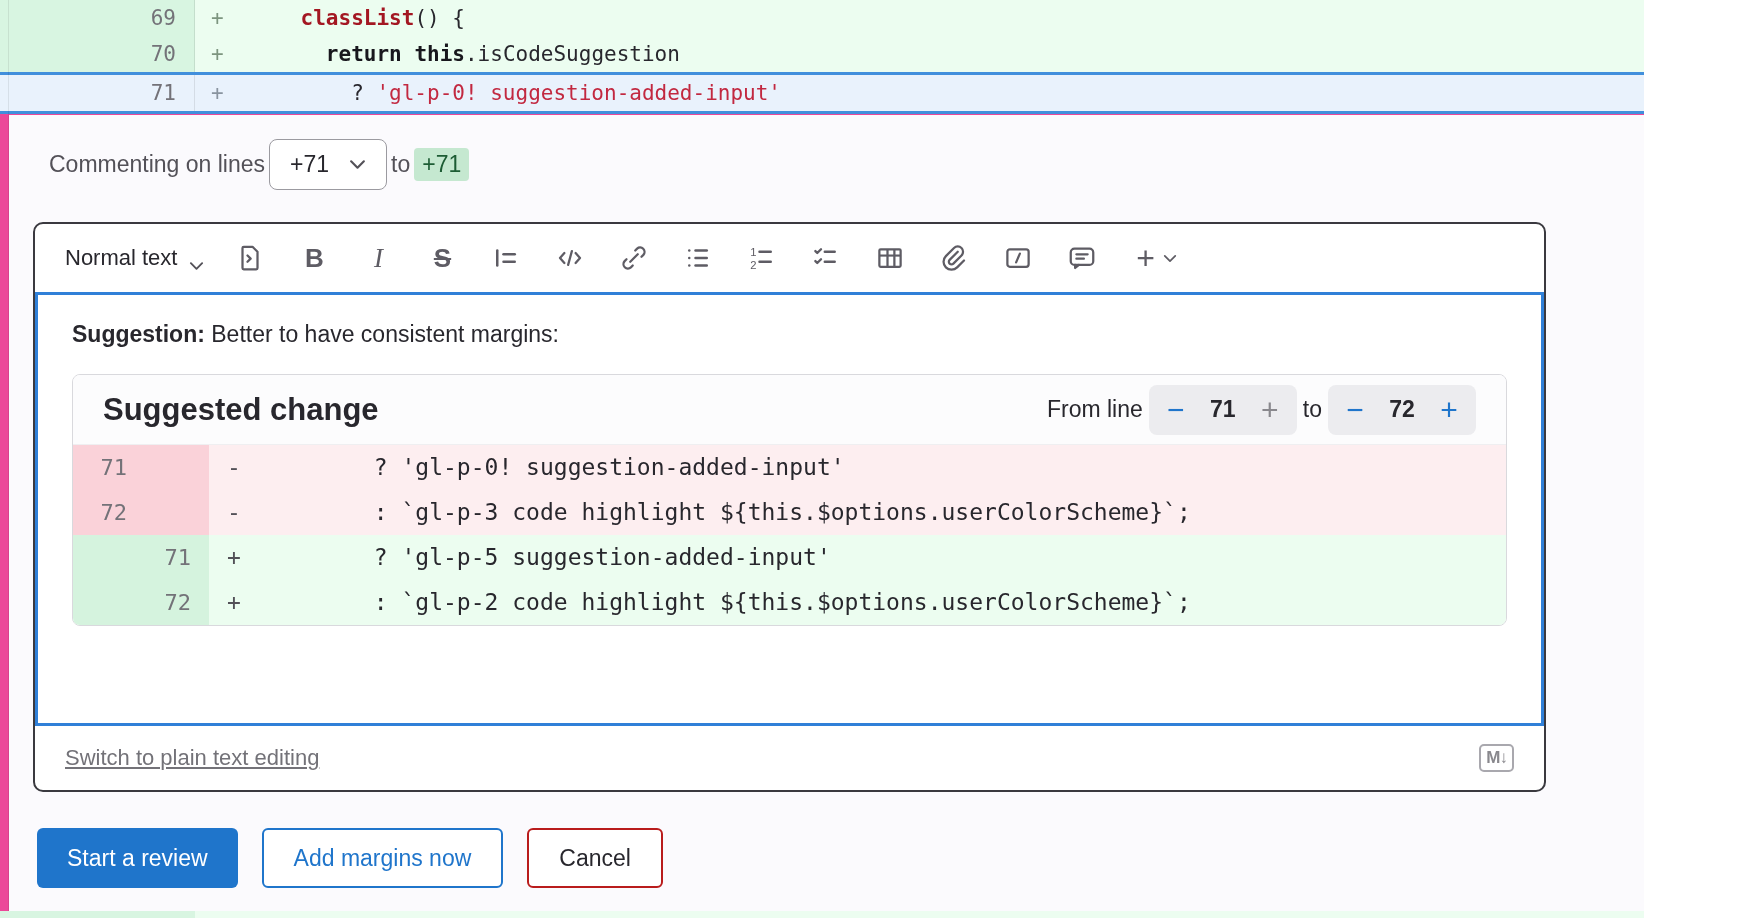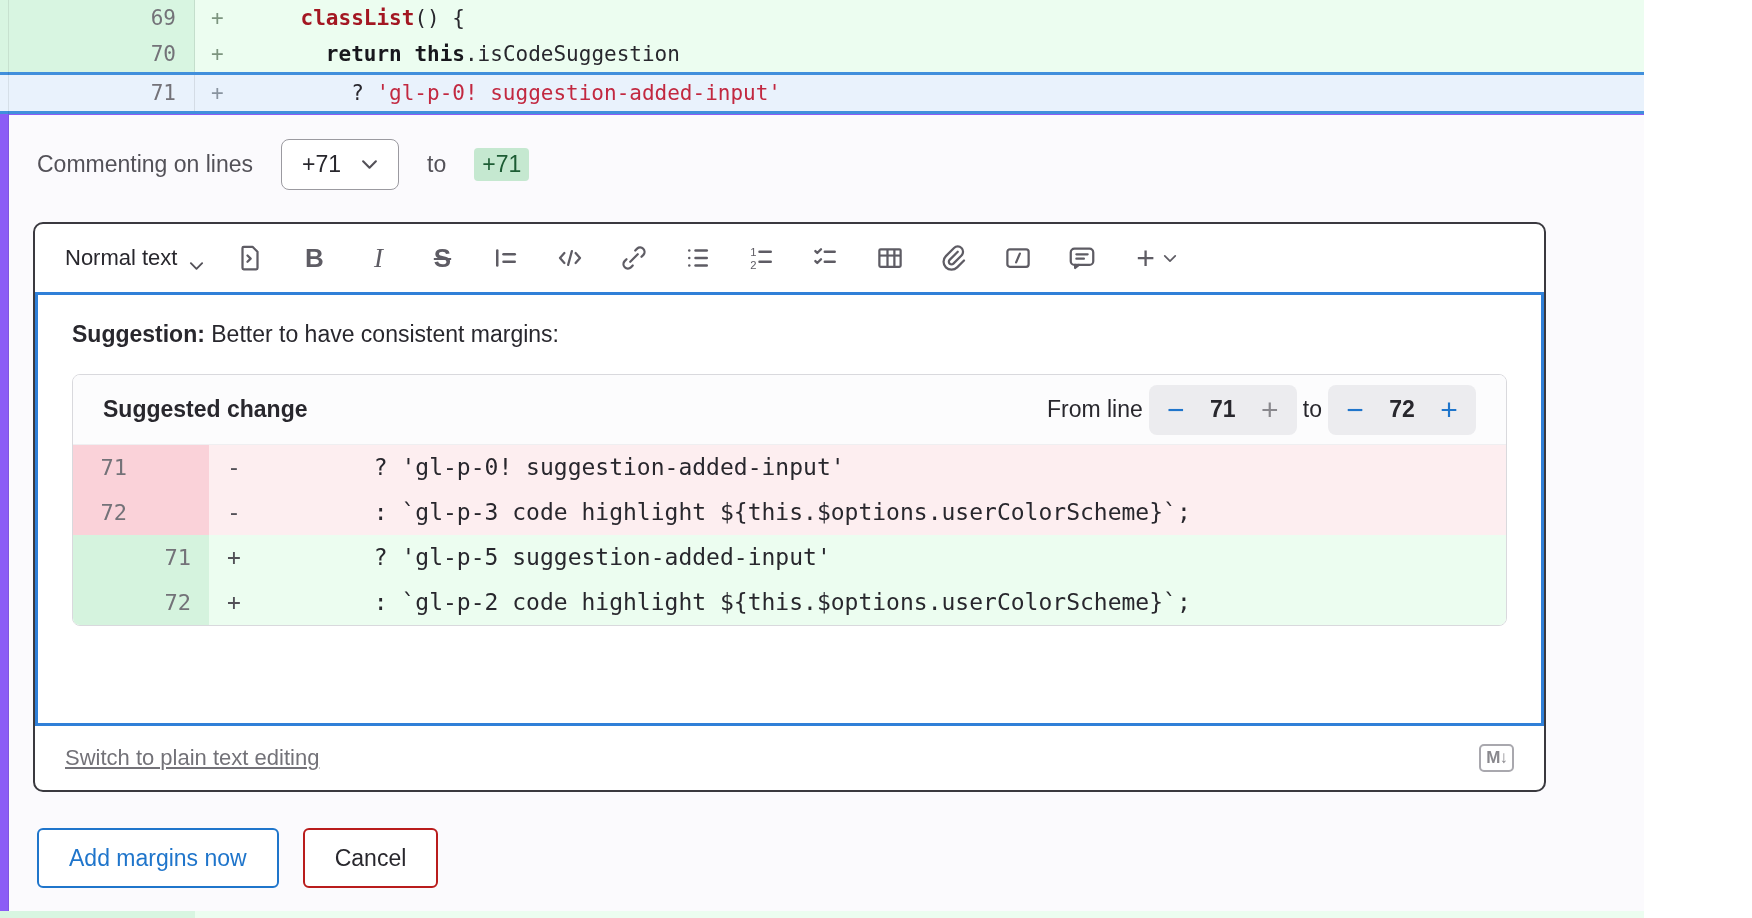--- a/index.html
+++ b/index.html
@@ -1,18 +1,18 @@
 <!DOCTYPE html>
 <html><head>
 <meta charset="utf-8">
 <style>
   * { box-sizing: border-box; }
   html,body { margin:0; padding:0; background:#fff; }
   body { font-family:"Liberation Sans","DejaVu Sans",sans-serif; color:#28272d; }
-  .stage { position:relative; width:1644px; height:918px; background:#8b5cf6; overflow:hidden; }
+  .stage { position:relative; width:1644px; height:918px; background:#ec4899; overflow:hidden; }
 
   
   .rail { position:absolute; left:8px; top:0; bottom:0; width:1px; background:rgba(0,0,0,.08); z-index:3; }
 
   
   .top-diff { position:absolute; left:0; top:0; right:0; z-index:1; }
   .trow { display:flex; align-items:stretch; height:36px; }
   .tnum { flex:0 0 195px; display:flex; align-items:center; justify-content:flex-end;
           padding-right:18px; font:21px/36px "DejaVu Sans Mono",monospace; color:#737278;
           border-right:1px solid rgba(0,0,0,.09); }
@@ -23,21 +23,21 @@
   .trow.selected { background:#e9f2fc; border-top:3px solid #418fdc; border-bottom:3px solid #418fdc; height:42px; }
   .trow.selected .tmark { color:#89949f; }
   .seg-func { color:#a31722; font-weight:bold; }
   .seg-kw   { color:#18171d; font-weight:bold; }
   .seg-str  { color:#c22840; }
   .seg-plain{ color:#28272d; }
 
   
   .form { position:absolute; left:9px; right:0; top:115px; height:796px; background:#fbfafd; z-index:2; }
 
-  .commenting-bar { position:absolute; left:28px; top:24px; display:flex; align-items:center; gap:28px;
+  .commenting-bar { position:absolute; left:40px; top:24px; display:flex; align-items:center; gap:4px;
                     font-size:23px; color:#535158;justify-content:flex-end; }
   .line-dd { display:inline-flex; align-items:center; gap:20px; background:#fff; border:1px solid #9b9aa0;
              border-radius:8px; padding:11px 20px; color:#28272d; cursor:pointer; }
   .badge-line { background:#c5e8d0; color:#1d5c34; border-radius:4px; padding:3px 8px; font-size:23px; }
 
   
   .card { position:absolute; left:24px; top:107px; width:1513px; height:570px; background:#fff;
           border:2px solid #3a393f; border-radius:10px; display:flex; flex-direction:column; overflow:hidden; }
 
   .toolbar { flex:0 0 68px; display:flex; align-items:center; padding:0 30px; }
@@ -52,21 +52,21 @@
   .more-wrap { display:flex; align-items:center; gap:8px; }
   .plus-glyph { font-size:32px; line-height:1; color:#5e5c64; font-weight:400; }
 
   .rte { flex:1; border:3px solid #3080d8; background:#fff; padding:26px 34px; overflow:hidden; }
   .sg-line { font-size:23px; color:#28272d; }
   .sg-line b { font-weight:bold; }
 
   .panel { margin-top:26px; border:1px solid #d9d9dd; border-radius:8px; overflow:hidden; background:#fff; }
   .panel-h { height:70px; display:flex; align-items:center; justify-content:space-between;
              padding:0 30px; background:#fcfcfd; border-bottom:1px solid #efeff1; }
-  .panel-title { font-weight:bold; font-size:23px; color:#28272d; }
+  .panel-title { font-weight:bold; font-size:31px; color:#28272d; }
   .fromline { display:flex; align-items:center; gap:6px; font-size:23px; color:#28272d; }
   .stepper { display:flex; align-items:center; background:#ececef; border-radius:8px; padding:4px 6px; height:50px; }
   .step-btn { width:42px; height:40px; display:flex; align-items:center; justify-content:center;
               font-size:30px; color:#1f75cb; background:none; border:none; cursor:pointer; padding:0; }
   .step-btn.disabled { color:#89888d; }
   .step-val { min-width:52px; text-align:center; font-weight:bold; font-size:23px; color:#28272d; }
 
   .srow { display:flex; align-items:stretch; height:45px; }
   .srow .o { flex:0 0 70px; text-align:right; padding-right:16px; font:22px/45px "DejaVu Sans Mono",monospace; color:#737278; }
   .srow .n { flex:0 0 66px; text-align:right; padding-right:18px; font:22px/45px "DejaVu Sans Mono",monospace; color:#737278; }
@@ -292,20 +292,21 @@
         </div>
       </div>
 
       <div class="card-footer">
         <span class="switch-link">Switch to plain text editing</span>
         <span class="md-badge">M↓</span>
       </div>
     </div>
 
     <div class="actions">
+      <button class="btn btn-primary">Start a review</button>
       <button class="btn btn-outline-blue">Add margins now</button>
       <button class="btn btn-outline-gray">Cancel</button>
     </div>
   </div>
 
   <div class="sliver">
     <div class="sa"></div>
     <div class="sb"></div>
   </div>
 </div>

